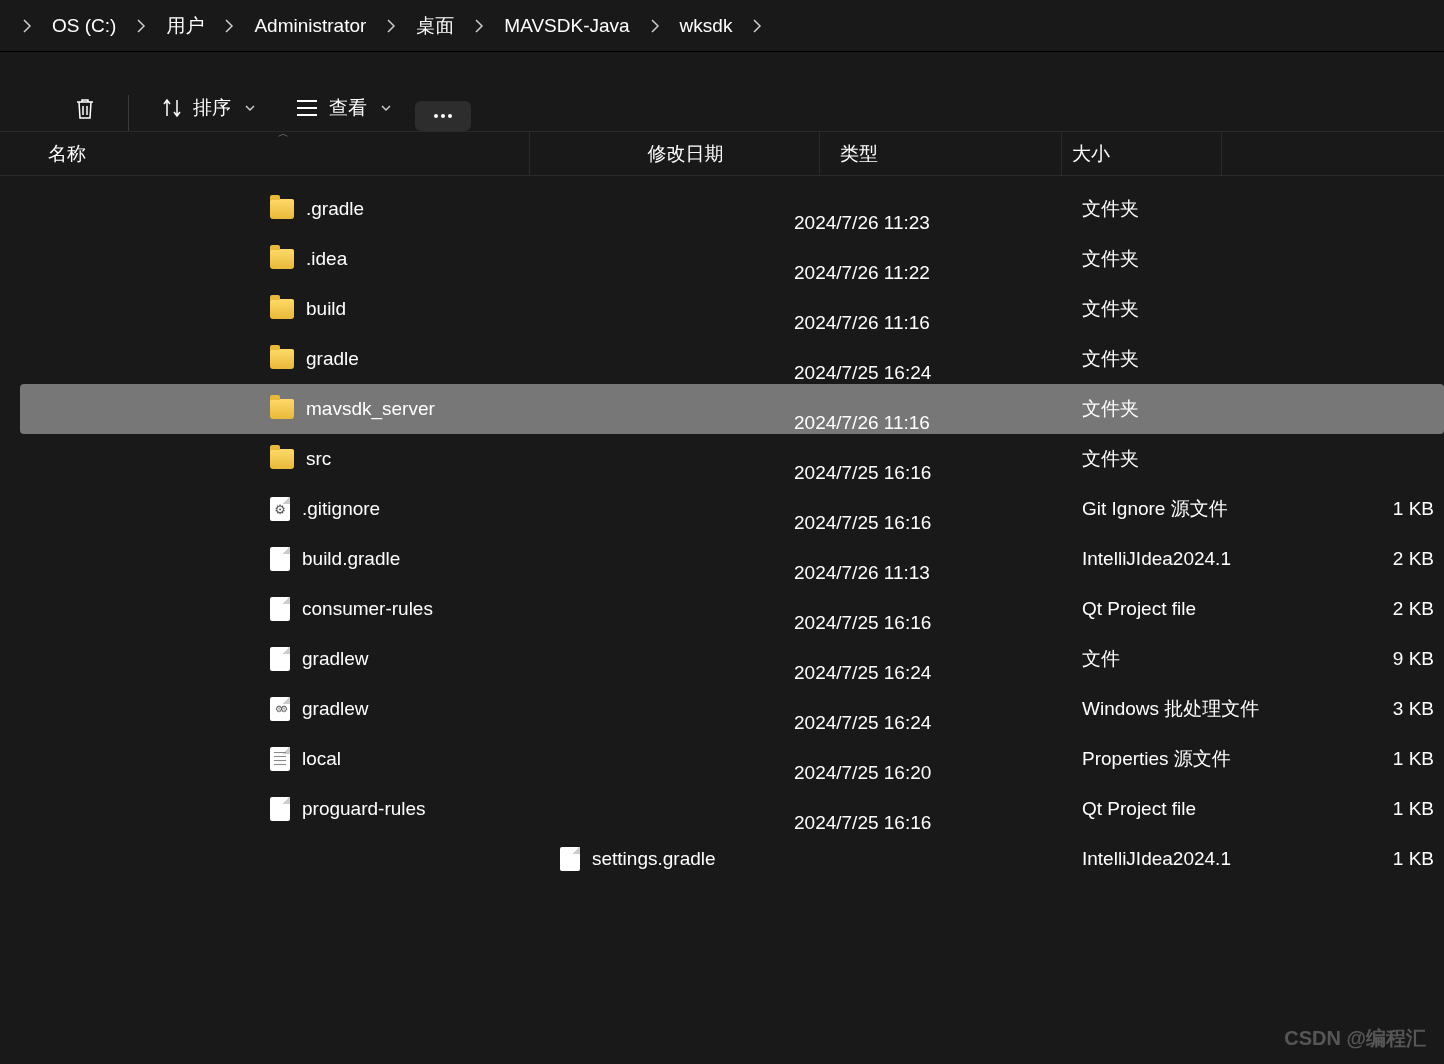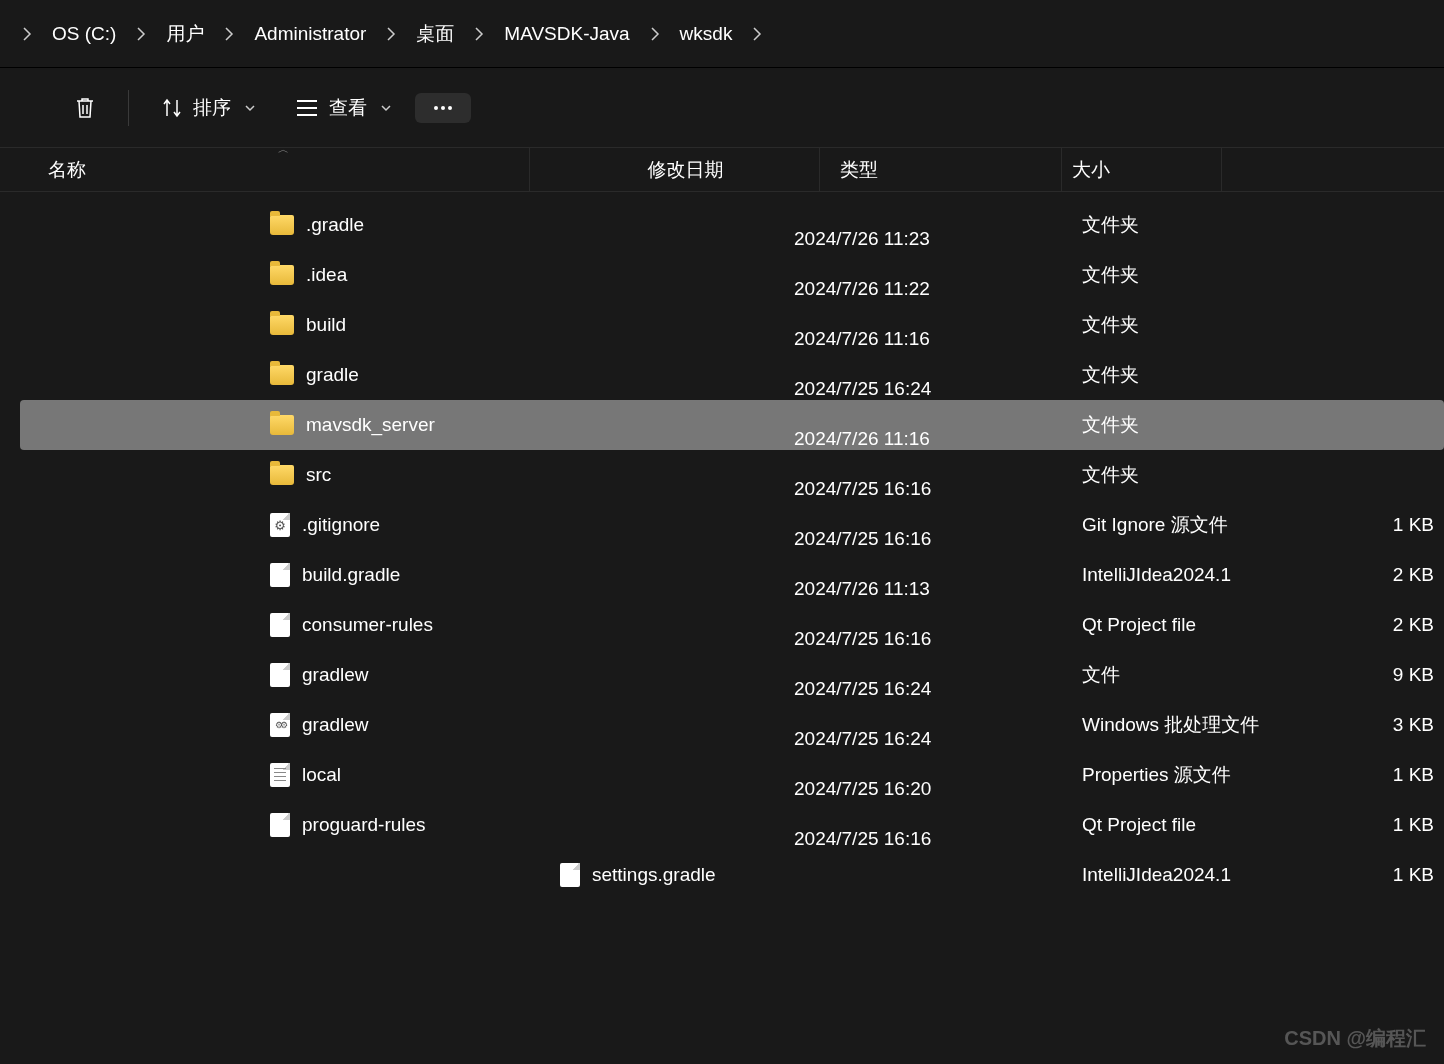--- a/index.html
+++ b/index.html
@@ -8,39 +8,39 @@
   color: #ffffff;
   font-family: "Microsoft YaHei", "Segoe UI", sans-serif;
   font-size: 19px;
   width: 1444px;
   height: 1064px;
   overflow: hidden;
 }
 .breadcrumb {
   display: flex;
   align-items: center;
-  height: 68px;
+  height: 52px;
   padding: 16px 10px;
   border-bottom: 1px solid #000;
 }
 .breadcrumb-chevron {
   color: #999;
   padding: 0 12px;
   font-size: 16px;
   display: flex;
   align-items: center;
 }
 .breadcrumb-item {
   color: #fff;
   padding: 0 8px;
   cursor: pointer;
 }
 .toolbar {
   display: flex;
-  align-items: center;
+  align-items: flex-end;
   height: 80px;
   padding: 0 20px;
   gap: 8px;
   border-bottom: 1px solid #2a2a2a;
 }
 .toolbar-btn {
   display: flex;
   align-items: center;
   padding: 10px 16px;
   border-radius: 6px;

